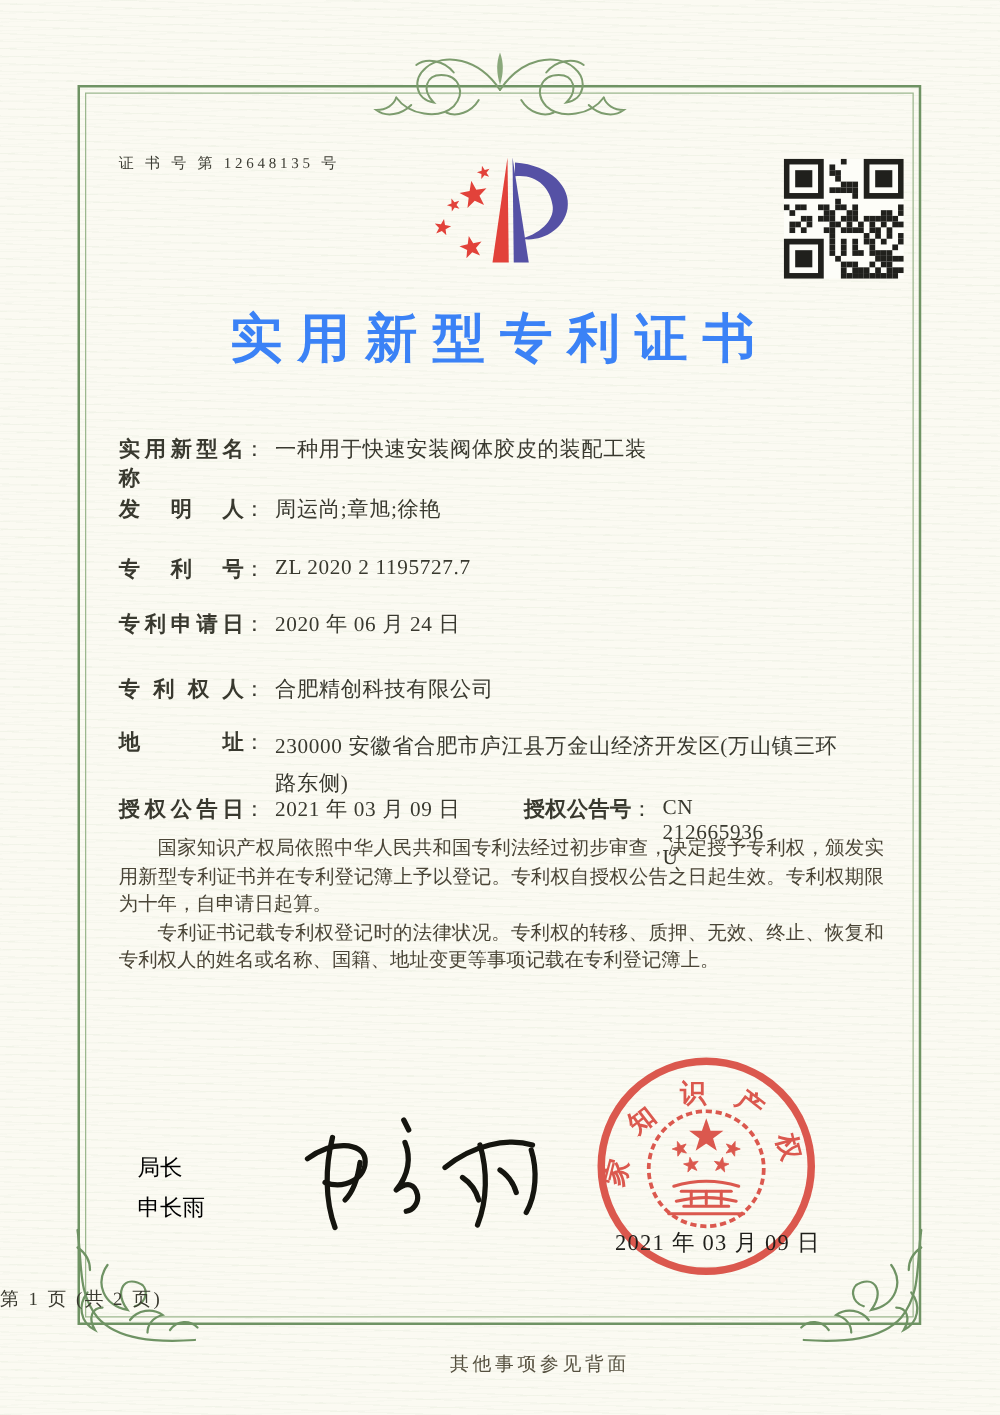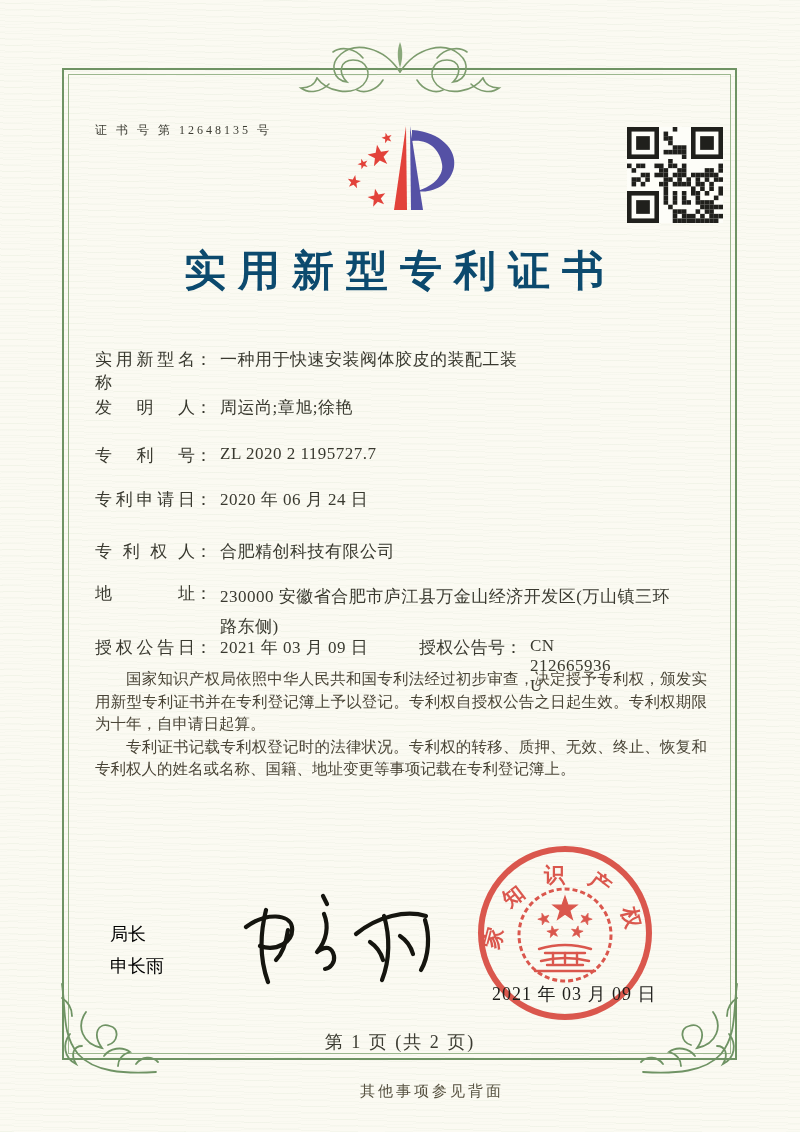--- a/index.html
+++ b/index.html
@@ -34,28 +34,28 @@
 
   .cert-no{
     position:absolute;left:95px;top:122px;z-index:3;
     font-size:12px;letter-spacing:3px;color:#3c3c33;
   }
   .logo{position:absolute;left:343px;top:122px;z-index:3;}
   .qr{position:absolute;left:627px;top:127px;z-index:3;}
 
   .title{
     position:absolute;left:0;top:243px;width:100%;text-align:center;z-index:3;
-    font-size:42px;font-weight:600;letter-spacing:12px;color:#0c4a6e;
+    font-size:42px;font-weight:600;letter-spacing:12px;color:#3b82f6;
   }
 
   .fields{position:absolute;left:95px;top:0;width:640px;z-index:3;}
   .field{position:absolute;left:0;font-size:17px;color:#39392f;display:flex;}
   .lbl{
     display:inline-block;width:100px;flex:0 0 100px;
-    text-align:justify;text-align-last:justify;
+    text-align:justify;text-align-last:justify;font-weight:bold;
   }
   .colon{flex:0 0 auto;}
   .val{margin-left:8px;letter-spacing:.5px;}
   .val-wrap{width:452px;line-height:30px;}
   .f0{top:348px}.f1{top:396px}.f2{top:444px}.f3{top:488px}.f4{top:540px}
   .f5{top:582px}
   .f6{top:636px}
   .pair2{position:absolute;left:305px;top:0;display:flex;font-size:17px;margin-left:19px;}
   .pair2 .lbl{width:86px;flex:0 0 86px;}
 
@@ -70,22 +70,22 @@
   .signer-name{top:954px;}
   .signature{position:absolute;left:228px;top:882px;z-index:4;}
 
   .seal{position:absolute;left:470px;top:840px;z-index:3;}
   .seal-date{
     position:absolute;left:492px;top:982px;z-index:4;
     font-size:18px;color:#1e1e1a;letter-spacing:1px;
   }
 
   .page-num{
-    position:absolute;left:0;top:1030px;width:100%;text-align:center;z-index:3;
-    font-size:18px;color:#3b3b31;letter-spacing:2px;
+    position:absolute;left:0;top:1030px;width:100%;z-index:3;
+    font-size:15px;color:#3b3b31;letter-spacing:2px;
   }
   .back-note{
     position:absolute;left:0;top:1082px;width:100%;text-align:center;z-index:3;
     font-size:15px;color:#55503f;letter-spacing:3px;padding-left:32px;
   }
 </style>
 </head>
 <body>
 
 <div class="texture"></div>

